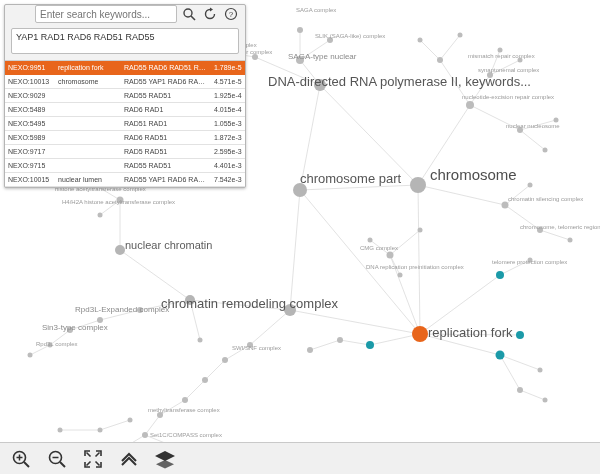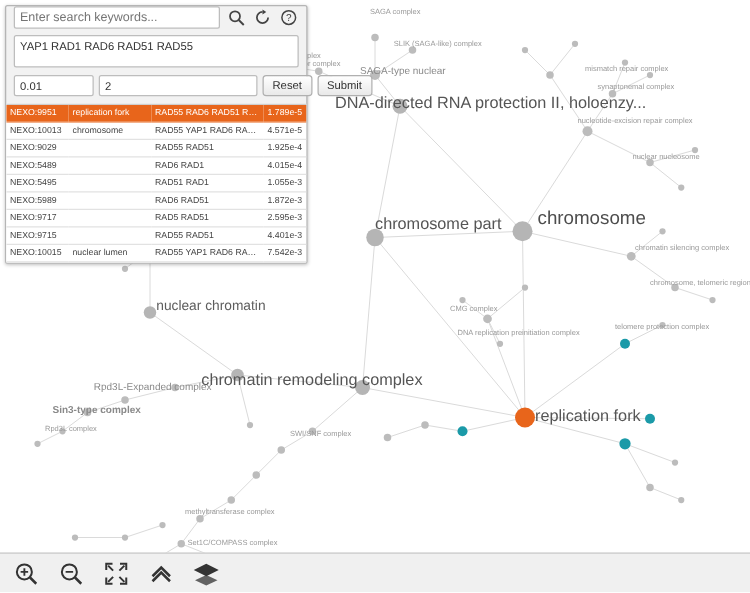--- a/index.html
+++ b/index.html
@@ -71,20 +71,21 @@
     flex: 1;
     height: 18px;
     border: 1px solid #bdbdbd;
     border-radius: 2px;
     background: #ffffff;
     font-size: 10px;
     color: #9a9a9a;
     padding: 0 4px;
     box-sizing: border-box;
     font-family: "Liberation Sans", sans-serif;
+    margin-left: 24px;
   }
   .icon-btn {
     width: 17px; height: 17px;
     display: flex; align-items: center; justify-content: center;
     cursor: pointer;
   }
   .icon-btn svg { display: block; }
 
   .radio-row {
     display: flex;
@@ -369,21 +370,21 @@
         <circle cx="520" cy="335" r="4"></circle>
         <circle cx="500" cy="275" r="4"></circle>
       </g>
 
       <g>
         <circle cx="420" cy="334" r="8" fill="#e8651b"></circle>
       </g>
     </svg>
 
     <div>
-      <div class="node-label lbl-lg" style="left:268px; top:74px;">DNA-directed RNA protection II, holoenzy...</div>
+      <div class="node-label lbl-lg" style="left:268px; top:74px;">DNA-directed RNA polymerase II, keywords...</div>
       <div class="node-label lbl-lg" style="left:300px; top:171px;">chromosome part</div>
       <div class="node-label lbl-xl" style="left:430px; top:166px;">chromosome</div>
       <div class="node-label lbl-lg" style="left:161px; top:296px;">chromatin remodeling complex</div>
       <div class="node-label lbl-lg" style="left:428px; top:325px;">replication fork</div>
       <div class="node-label lbl-md" style="left:125px; top:239px;">nuclear chromatin</div>
       <div class="node-label lbl-sm" style="left:288px; top:52px;">SAGA-type nuclear</div>
       <div class="node-label lbl-xs" style="left:296px; top:7px;">SAGA complex</div>
       <div class="node-label lbl-xs" style="left:315px; top:33px;">SLIK (SAGA-like) complex</div>
       <div class="node-label lbl-xs" style="left:225px; top:49px;">mediator complex</div>
       <div class="node-label lbl-xs" style="left:196px; top:42px;">core mediator complex</div>
@@ -392,21 +393,21 @@
       <div class="node-label lbl-xs" style="left:468px; top:53px;">mismatch repair complex</div>
       <div class="node-label lbl-xs" style="left:478px; top:67px;">synaptonemal complex</div>
       <div class="node-label lbl-xs" style="left:508px; top:196px;">chromatin silencing complex</div>
       <div class="node-label lbl-xs" style="left:520px; top:224px;">chromosome, telomeric region</div>
       <div class="node-label lbl-xs" style="left:360px; top:245px;">CMG complex</div>
       <div class="node-label lbl-xs" style="left:366px; top:264px;">DNA replication preinitiation complex</div>
       <div class="node-label lbl-xs" style="left:492px; top:259px;">telomere protection complex</div>
       <div class="node-label lbl-xs" style="left:62px; top:199px;">H4/H2A histone acetyltransferase complex</div>
       <div class="node-label lbl-xs" style="left:55px; top:186px;">histone acetyltransferase complex</div>
       <div class="node-label lbl-sm" style="left:75px; top:305px;">Rpd3L-Expanded complex</div>
-      <div class="node-label lbl-sm" style="left:42px; top:323px;font-weight:bold;">Sin3-type complex</div>
+      <div class="node-label lbl-sm" style="left:42px; top:323px;">Sin3-type complex</div>
       <div class="node-label lbl-xs" style="left:36px; top:341px;">Rpd3L complex</div>
       <div class="node-label lbl-xs" style="left:232px; top:345px;">SWI/SNF complex</div>
       <div class="node-label lbl-xs" style="left:148px; top:407px;">methyltransferase complex</div>
       <div class="node-label lbl-xs" style="left:150px; top:432px;">Set1C/COMPASS complex</div>
     </div>
   </div>
 
   <div id="panel">
 
     <div class="search-row">
@@ -427,26 +428,20 @@
         <svg width="14" height="14" viewBox="0 0 14 14">
             <circle cx="7" cy="7" r="5.5" fill="none" stroke="#444" stroke-width="1.2"></circle>
             <text x="7" y="10" font-size="8" text-anchor="middle" fill="#444" font-family="Liberation Sans">?</text>
           </svg>
       </div>
     </div>
 
 
     <div class="term-box">YAP1 RAD1 RAD6 RAD51 RAD55</div>
 
-    <div class="controls-row">
-      <input class="num-input num-a" type="text" value="0.01" style="">
-      <input class="num-input num-b" type="text" value="2" style="">
-      <button class="btn">Reset</button>
-      <button class="btn">Submit</button>
-    </div>
 
     <div class="table-wrap">
       <table class="results">
         <tbody>
           <tr class="selected">
             <td class="c0">NEXO:9951</td>
             <td class="c1">replication fork</td>
             <td class="c2">RAD55 RAD6 RAD51 RAD1</td>
             <td class="c3">1.789e-5</td>
           </tr>

